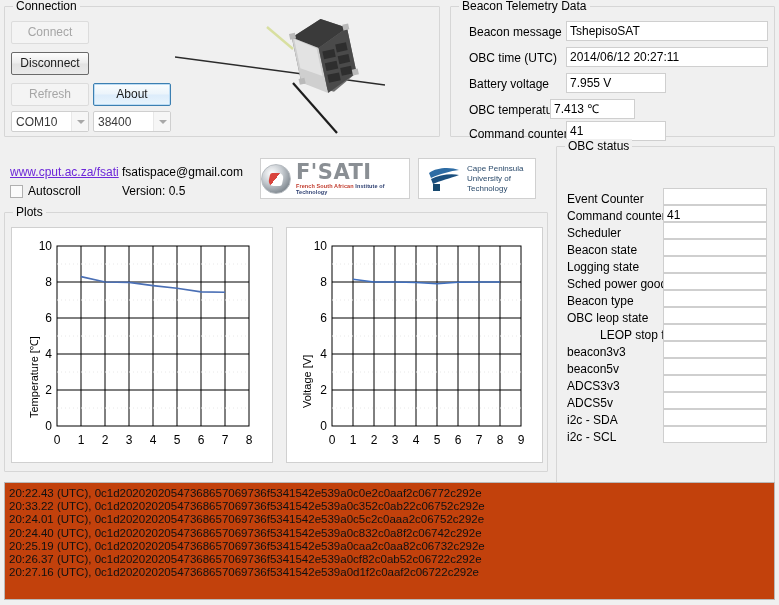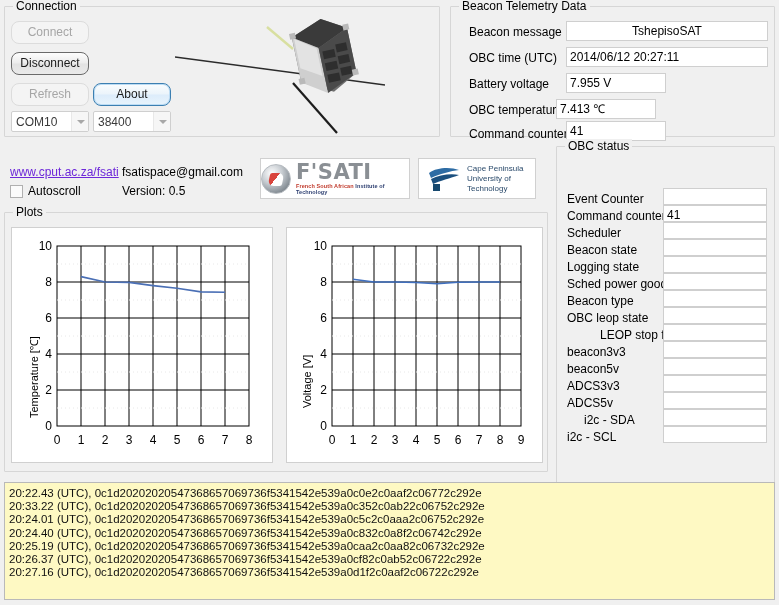--- a/index.html
+++ b/index.html
@@ -33,21 +33,21 @@
     font-size: 12px;
     color: #000;
     white-space: nowrap;
   }
 
   
   .btn {
     position: absolute;
     background: linear-gradient(#fdfdfd, #ececec 48%, #e2e2e2 52%, #eaeaea);
     border: 1px solid #b4b4b4;
-    border-radius: 8px;
+    border-radius: 2px;
     font-family: "Liberation Sans", sans-serif;
     font-size: 12px;
     color: #1a1a1a;
     text-align: center;
     line-height: 21px;
     cursor: default;
     padding: 0;
   }
   .btn.disabled {
     color: #a6a6a6;
@@ -191,21 +191,21 @@
     font-size: 11px;
     color: #000;
     transform-origin: left top;
     transform: rotate(-90deg);
     white-space: nowrap;
   }
 
   
   .logbox {
     position: absolute;
-    background: #fef9c3;
+    background: #c2410c;
     border: 1px solid #b9b9b9;
     overflow: hidden;
   }
   .log-line {
     font-family: "Liberation Sans", sans-serif;
     font-size: 11.5px;
     line-height: 13.2px;
     color: #111;
     white-space: nowrap;
     padding-left: 4px;
@@ -261,30 +261,30 @@
           <rect x="58" y="58" width="6" height="6" fill="#b9b9b9"></rect>
         </g>
       </svg>
     </div>
   </div>
 
   <div class="groupbox" style="left:450px; top:6px; width:325px; height:131px;">
     <span class="gb-title">Beacon Telemetry Data</span>
 
     <span class="lbl" style="left:18px; top:18px;">Beacon message</span>
-    <div class="field" style="left:115px; top:14px; width:202px; height:20px; text-align:center;">TshepisoSAT</div>
+    <div class="field" style="left:115px; top:14px; width:202px; height:20px; text-align:left;">TshepisoSAT</div>
 
     <span class="lbl" style="left:18px; top:44px;">OBC time (UTC)</span>
     <div class="field" style="left:115px; top:40px; width:202px; height:20px;">2014/06/12 20:27:11</div>
 
     <span class="lbl" style="left:18px; top:70px;">Battery voltage</span>
     <div class="field" style="left:115px; top:66px; width:100px; height:20px;">7.955 V</div>
 
     <span class="lbl" style="left:18px; top:96px;">OBC temperature</span>
-    <div class="field" style="left:105px; top:92px; width:100px; height:20px;">7.413 ℃</div>
+    <div class="field" style="left:99px; top:92px; width:85px; height:20px;">7.413 ℃</div>
 
     <span class="lbl" style="left:18px; top:120px;">Command counter</span>
     <div class="field" style="left:115px; top:114px; width:100px; height:20px;">41</div>
   </div>
 
   <div style="position:absolute; left:0; top:140px; width:548px; height:62px;">
     <span class="link" style="left:10px; top:25px;">www.cput.ac.za/fsati</span>
     <span class="lbl" style="left:122px; top:25px;">fsatispace@gmail.com</span>
     <span class="lbl" style="left:122px; top:44px;">Version: 0.5</span>
     <label class="cb-wrap" style="left:10px; top:44px;">
@@ -454,21 +454,21 @@
       <span class="lbl" style="left:10px; top:181px;margin-left:33px;">LEOP stop flag</span>
       <div class="field" style="left:106px; top:177px; width:104px; height:17px;"></div>
       <span class="lbl" style="left:10px; top:198px;">beacon3v3</span>
       <div class="field" style="left:106px; top:194px; width:104px; height:17px;"></div>
       <span class="lbl" style="left:10px; top:215px;">beacon5v</span>
       <div class="field" style="left:106px; top:211px; width:104px; height:17px;"></div>
       <span class="lbl" style="left:10px; top:232px;">ADCS3v3</span>
       <div class="field" style="left:106px; top:228px; width:104px; height:17px;"></div>
       <span class="lbl" style="left:10px; top:249px;">ADCS5v</span>
       <div class="field" style="left:106px; top:245px; width:104px; height:17px;"></div>
-      <span class="lbl" style="left:10px; top:266px;margin-left:17px;">i2c - SDA</span>
+      <span class="lbl" style="left:10px; top:266px;">i2c - SDA</span>
       <div class="field" style="left:106px; top:262px; width:104px; height:17px;"></div>
       <span class="lbl" style="left:10px; top:283px;">i2c - SCL</span>
       <div class="field" style="left:106px; top:279px; width:104px; height:17px;"></div>
     </div>
   </div>
 
   <div class="logbox" style="left:4px; top:482px; width:771px; height:118px;">
     <div class="log-line" style="margin-top:4px;">20:22.43 (UTC), 0c1d20202020547368657069736f5341542e539a0c0e2c0aaf2c06772c292e</div>
     <div class="log-line">20:33.22 (UTC), 0c1d20202020547368657069736f5341542e539a0c352c0ab22c06752c292e</div>
     <div class="log-line">20:24.01 (UTC), 0c1d20202020547368657069736f5341542e539a0c5c2c0aaa2c06752c292e</div>

